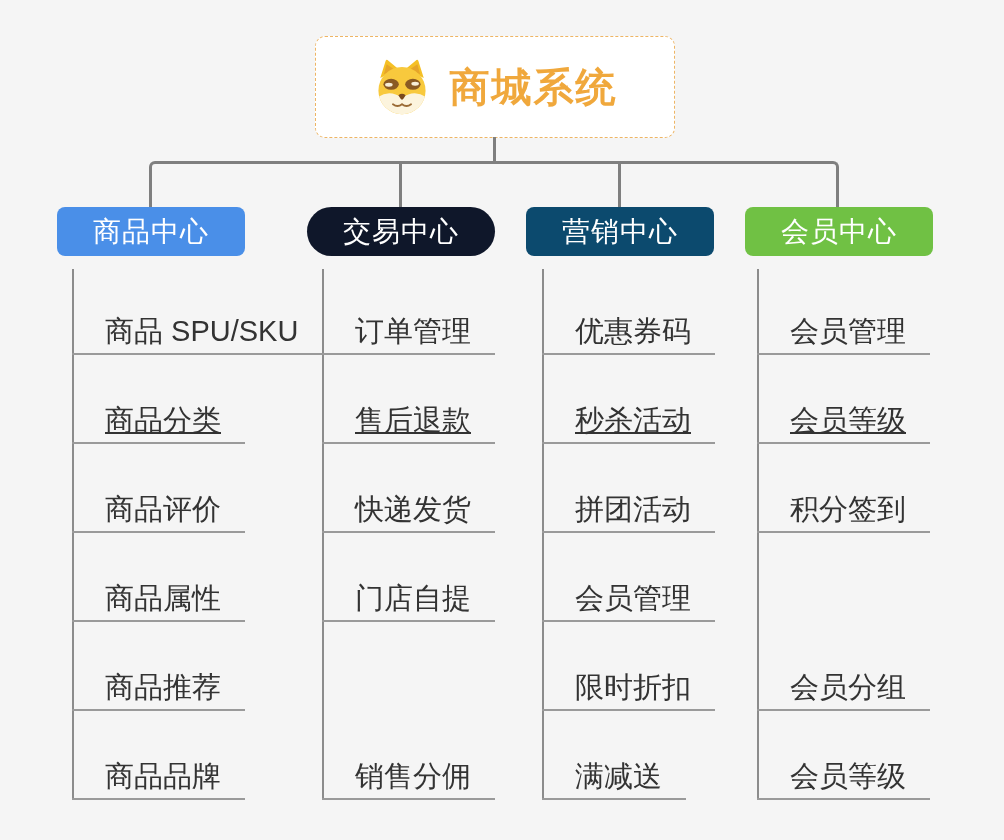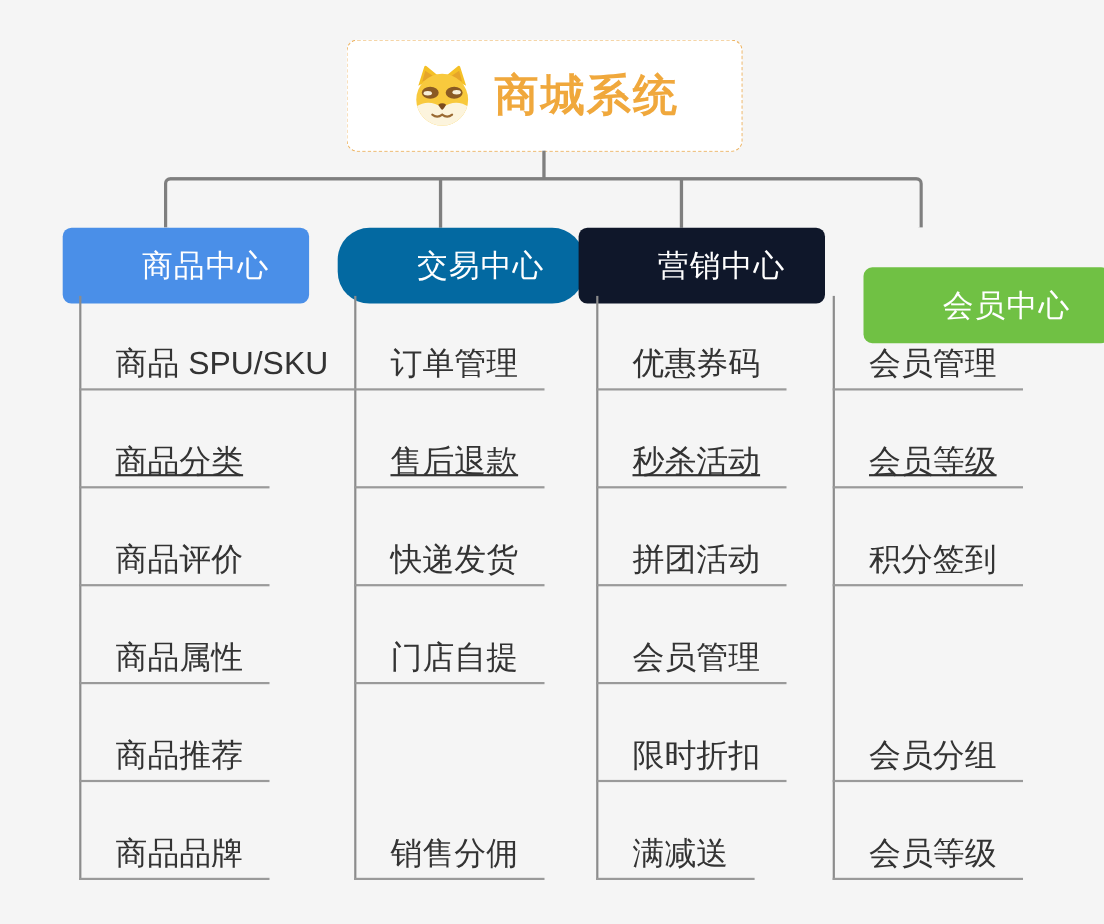--- a/index.html
+++ b/index.html
@@ -30,29 +30,29 @@
   .bracket{
     position:absolute;left:149px;top:161px;width:690px;height:46px;
     border-top:3px solid #7f7f7f;border-left:3px solid #7f7f7f;border-right:3px solid #7f7f7f;
     border-radius:6px 6px 0 0;box-sizing:border-box;background:transparent;
   }
   .drop-2{left:399px;top:163px;width:3px;height:44px;}
   .drop-3{left:618px;top:163px;width:3px;height:44px;}
 
   
   .branch-box{
-    position:absolute;top:207px;width:188px;height:69px;
+    position:absolute;top:207px;width:188px;height:49px;
     border-radius:8px;color:#ffffff;font-size:28px;
     display:flex;align-items:center;justify-content:center;
-    letter-spacing:1px;white-space:nowrap;cursor:default;padding-left:36px;
+    letter-spacing:1px;white-space:nowrap;cursor:default;
   }
   .bb-0{left:57px;}
   .bb-1{left:307px;}
   .bb-2{left:526px;}
-  .bb-3{left:785px;margin-top:36px;}
+  .bb-3{left:745px;}
 
   
   .trunk{position:absolute;width:2px;top:269px;height:531px;background:#8c8c8c;}
   .tr-0{left:72px;}
   .tr-1{left:322px;}
   .tr-2{left:542px;}
   .tr-3{left:757px;}
 
   
   .tree-item{
@@ -101,24 +101,24 @@
   </div>
 
   <div class="line root-stub"></div>
   <div class="bracket"></div>
   <div class="line drop-2"></div>
   <div class="line drop-3"></div>
 
   <div class="branch-box bb-0" style="background-color: rgb(74, 143, 232);">
     <span>商品中心</span>
   </div>
-  <div class="branch-box bb-1" style="background-color: #0369a1; border-radius: 29px;">
+  <div class="branch-box bb-1" style="background-color: #0f172a; border-radius: 29px;">
     <span>交易中心</span>
   </div>
-  <div class="branch-box bb-2" style="background-color: #0f172a;">
+  <div class="branch-box bb-2" style="background-color: #0c4a6e;">
     <span>营销中心</span>
   </div>
   <div class="branch-box bb-3" style="background-color: rgb(112, 193, 68);">
     <span>会员中心</span>
   </div>
 
   <div class="trunk tr-0"></div>
   <div class="trunk tr-1"></div>
   <div class="trunk tr-2"></div>
   <div class="trunk tr-3"></div>

